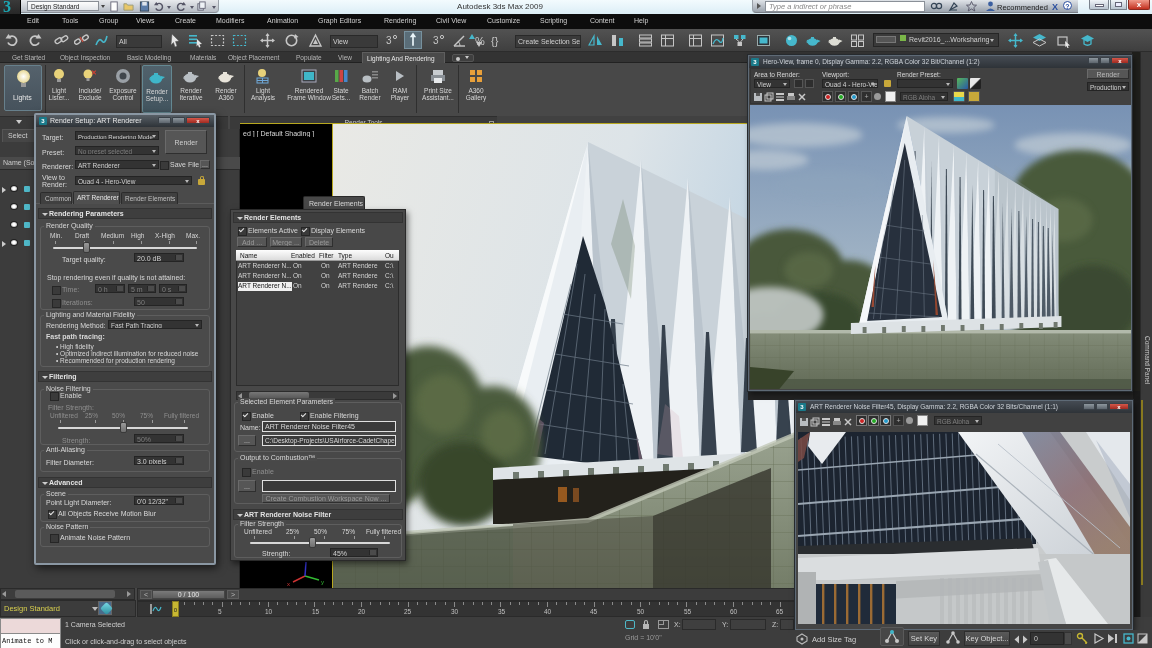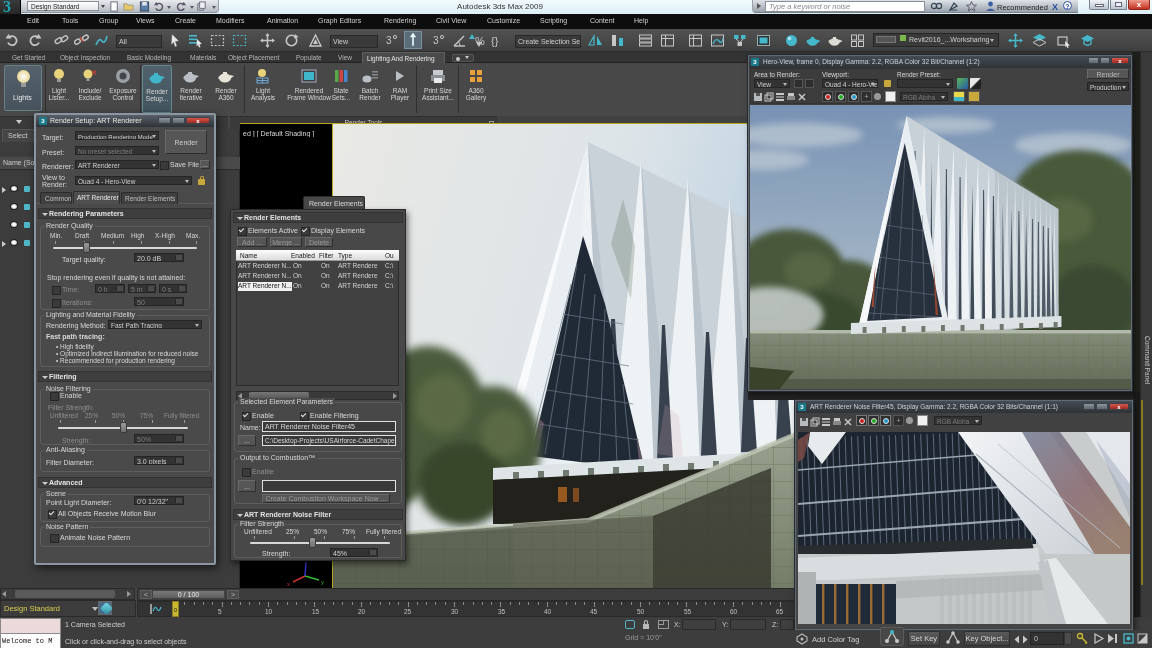--- a/index.html
+++ b/index.html
@@ -60,21 +60,21 @@
 <svg class="abs" style="left:196px;top:1px;" width="11" height="11" viewBox="0 0 12 12">
     <rect x="2" y="3" width="6" height="7" fill="#ccd4dc" stroke="#667"></rect>
     <rect x="4" y="1" width="6" height="7" fill="#eef2f6" stroke="#667"></rect>
   </svg>
 <div class="abs" style="left:167px;top:6px;border-left:2px solid transparent;border-right:2px solid transparent;border-top:3px solid #556;"></div>
 <div class="abs" style="left:190px;top:6px;border-left:2px solid transparent;border-right:2px solid transparent;border-top:3px solid #556;"></div>
 <div class="abs" style="left:212px;top:6px;border-left:2px solid transparent;border-right:2px solid transparent;border-top:3px solid #556;"></div>
 <div class="abs" style="left:410px;top:2px;width:180px;text-align:center;font-size:8px;color:#333;">Autodesk 3ds Max 2009</div>
 <div class="abs" style="left:752px;top:0;width:326px;height:13px;background:linear-gradient(#dfe3e8,#9aa2ac);border-bottom:1px solid #7a8088;border-left:1px solid #9aa0a8;border-bottom-left-radius:4px;"></div>
 <div class="abs" style="left:757px;top:3px;width:0;height:0;border-top:3px solid transparent;border-bottom:3px solid transparent;border-left:4px solid #555;"></div>
-<div class="abs" style="left:765px;top:1px;width:160px;height:11px;background:#fff;border:1px solid #8a9098;font-size:7.5px;font-style:italic;color:#888;line-height:10px;padding-left:3px;">Type a keyword or noise</div>
+<div class="abs" style="left:765px;top:1px;width:160px;height:11px;background:#fff;border:1px solid #8a9098;font-size:7.5px;font-style:italic;color:#888;line-height:10px;padding-left:3px;">Type a indirect or phrase</div>
 <svg class="abs" style="left:930px;top:1px;" width="13" height="11" viewBox="0 0 13 11">
     <circle cx="4" cy="5" r="2.6" fill="none" stroke="#345" stroke-width="1.2"></circle>
     <circle cx="9" cy="5" r="2.6" fill="none" stroke="#345" stroke-width="1.2"></circle>
   </svg>
 <svg class="abs" style="left:948px;top:1px;" width="11" height="11" viewBox="0 0 11 11">
     <path d="M2,9 L6,2 L9,5 Z" fill="none" stroke="#345" stroke-width="1.2"></path>
     <line x1="2" y1="9" x2="9" y2="9" stroke="#345"></line>
   </svg>
 <svg class="abs" style="left:966px;top:1px;" width="11" height="11" viewBox="0 0 11 11">
     <path d="M5.5,0.5 L7,4 L10.5,4.2 L7.8,6.6 L8.8,10 L5.5,8 L2.2,10 L3.2,6.6 L0.5,4.2 L4,4 Z" fill="none" stroke="#556" stroke-width="0.9"></path>
@@ -830,21 +830,21 @@
 <div class="abs" style="left:742px;top:602px;width:1px;height:3px;background:#8a8a8a;"></div>
 <div class="abs" style="left:752px;top:602px;width:1px;height:3px;background:#8a8a8a;"></div>
 <div class="abs" style="left:761px;top:602px;width:1px;height:3px;background:#8a8a8a;"></div>
 <div class="abs" style="left:770px;top:602px;width:1px;height:3px;background:#8a8a8a;"></div>
 <div class="abs" style="left:780px;top:602px;width:1px;height:5px;background:#8a8a8a;"></div>
 <div class="abs" style="left:776px;top:608px;font-size:6.5px;color:#c0c0c0;">65</div>
 <div class="abs" style="left:172px;top:601px;width:7px;height:16px;background:#c8b832;border:1px solid #8a7e20;font-size:6px;color:#222;text-align:center;line-height:16px;">0</div>
 <div class="abs" style="left:0;top:617px;width:1152px;height:31px;background:#3d3d3d;"></div>
 <div class="abs" style="left:0;top:618px;width:61px;height:30px;background:#ecd9d9;border:1px solid #8a8a8a;border-bottom:none;"></div>
 <div class="abs" style="left:0;top:633px;width:61px;height:15px;background:#fdfdfd;border:1px solid #8a8a8a;border-bottom:none;">
-    <div style="font-family:'Liberation Mono',monospace;font-size:7px;color:#111;padding:3px 0 0 1px;white-space:nowrap;">Welcome to M</div>
+    <div style="font-family:'Liberation Mono',monospace;font-size:7px;color:#111;padding:3px 0 0 1px;white-space:nowrap;">Animate to M</div>
   </div>
 <div class="abs" style="left:65px;top:621px;font-size:7px;color:#d0d0d0;">1 Camera Selected</div>
 <div class="abs" style="left:65px;top:638px;font-size:7px;color:#d0d0d0;">Click or click-and-drag to select objects</div>
 <div class="abs" style="left:625px;top:620px;width:10px;height:9px;border:1px solid #4fb8c8;border-radius:2px;"></div>
 <svg class="abs" style="left:641px;top:619px;" width="10" height="11" viewBox="0 0 10 11">
     <rect x="2" y="5" width="6" height="5" fill="#b8b8b8"></rect>
     <path d="M3.5,5 L3.5,3 A1.5,1.5 0 0 1 6.5,3 L6.5,5" fill="none" stroke="#b8b8b8" stroke-width="1.2"></path>
   </svg>
 <div class="abs" style="left:658px;top:620px;width:11px;height:9px;border:1px solid #999;">
     <div style="width:5px;height:4px;border-right:1px solid #999;border-bottom:1px solid #999;"></div>
@@ -1203,21 +1203,21 @@
     </g>
 <polygon points="246,128 268,192 310,192 258,126" fill="#e6e9ea"></polygon>
 <polygon points="240,130 252,192 268,192 250,128" fill="#c2c6c8"></polygon>
 <rect x="0" y="140" width="18" height="52" fill="#b0b3b4"></rect>
 </svg>
 <div class="abs" style="left:790px;top:630px;width:362px;height:18px;background:#3d3d3d;"></div>
 <svg class="abs" style="left:796px;top:633px;" width="12" height="12" viewBox="0 0 12 12">
     <polygon points="6,1 11,4 11,8 6,11 1,8 1,4" fill="none" stroke="#bbb" stroke-width="1.1"></polygon>
     <circle cx="6" cy="6" r="1.5" fill="#bbb"></circle>
   </svg>
-<div class="abs" style="left:812px;top:635px;font-size:7.5px;color:#d0d0d0;">Add Color Tag</div>
+<div class="abs" style="left:812px;top:635px;font-size:7.5px;color:#d0d0d0;">Add Size Tag</div>
 <div class="abs" style="left:880px;top:627px;width:24px;height:19px;background:#474747;border:1px solid #5a5a5a;border-radius:2px;"><svg width="22" height="17" viewBox="0 0 22 17">
       <path d="M6 13 L11 4 L16 13" stroke="#c8c8c8" fill="none" stroke-width="1.2"></path>
       <circle cx="11" cy="4" r="2" fill="#3fb6c9"></circle>
       <circle cx="6" cy="13" r="2" fill="#c8c8c8"></circle>
       <circle cx="16" cy="13" r="2" fill="#c8c8c8"></circle>
     </svg></div>
 <div class="abs" style="left:908px;top:631px;width:32px;height:15px;background:linear-gradient(#5a5a5a,#434343);border:1px solid #2e2e2e;font-size:7.5px;color:#d8d8d8;text-align:center;line-height:14px;">Set Key</div>
 <div class="abs" style="left:944px;top:629px;width:18px;height:17px;"><svg width="18" height="17" viewBox="0 0 18 17">
       <path d="M4 13 L9 4 L14 13" stroke="#c8c8c8" fill="none" stroke-width="1.2"></path>
       <circle cx="9" cy="4" r="1.8" fill="#c8c8c8"></circle>

